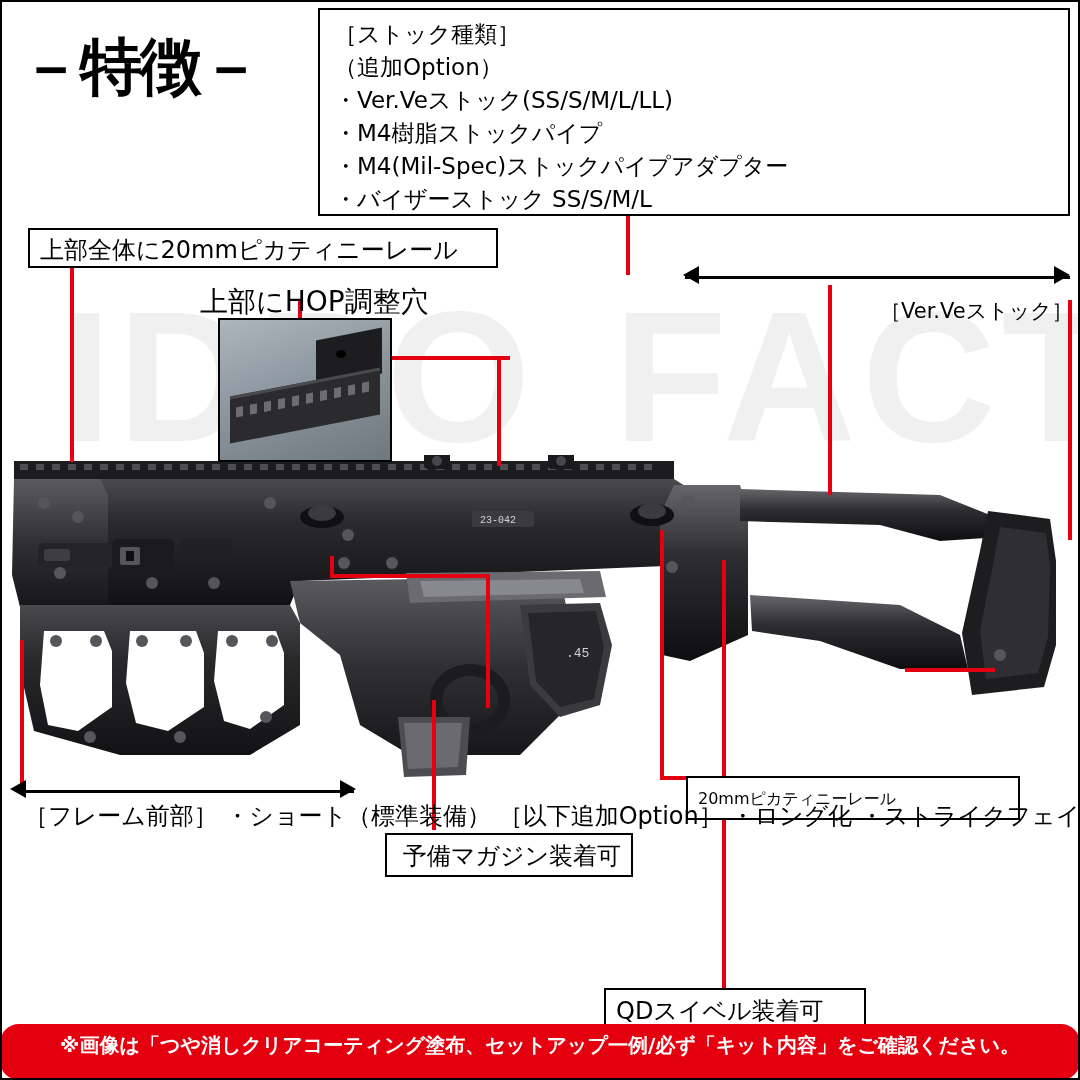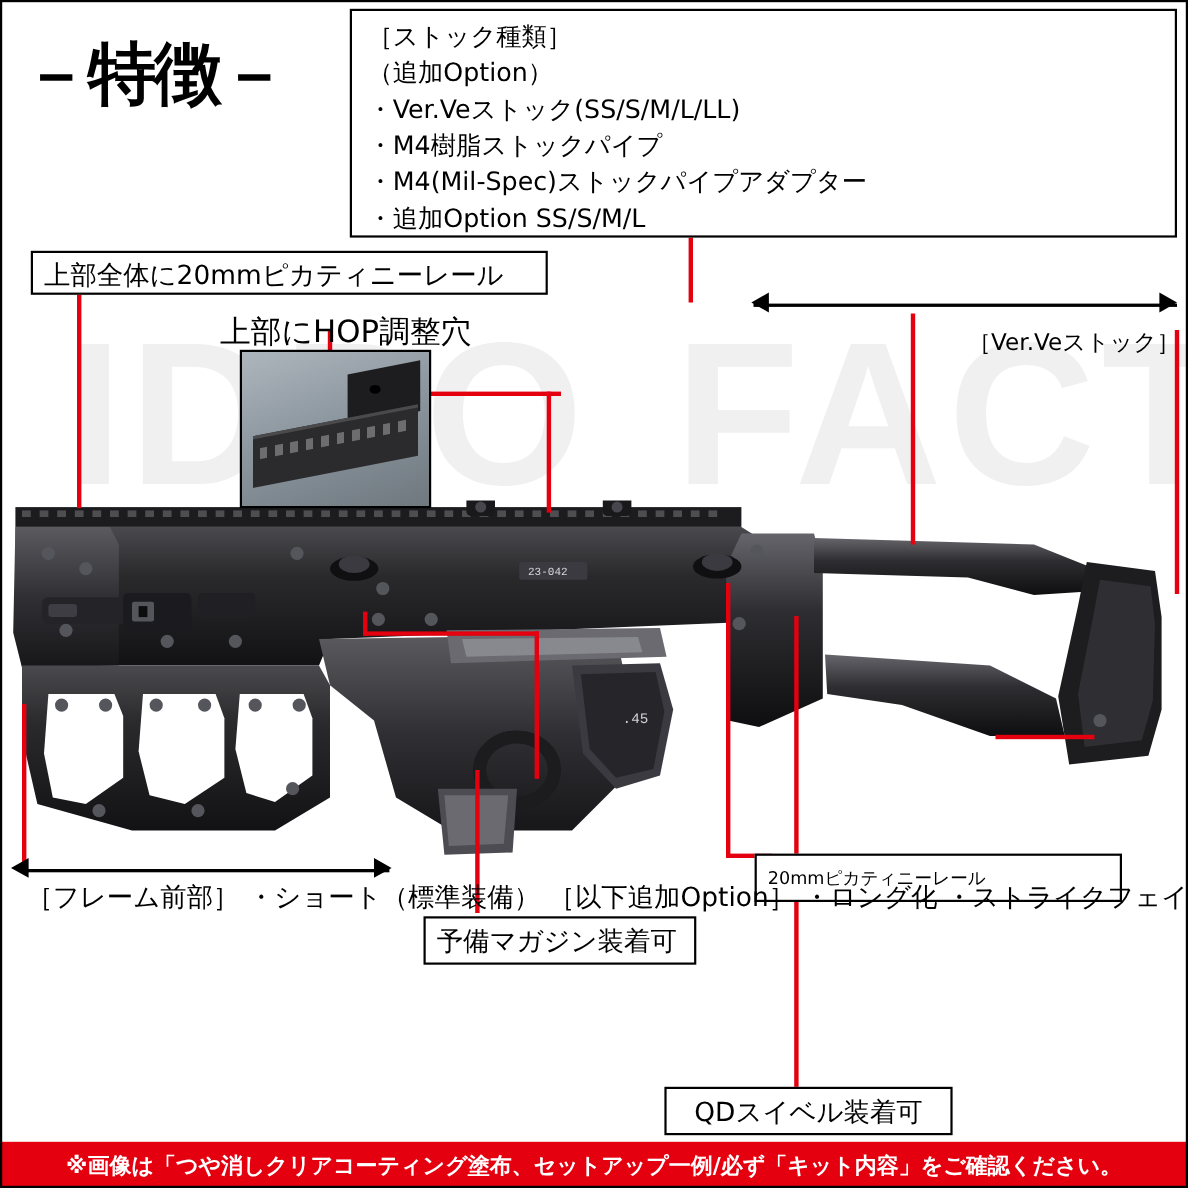--- a/index.html
+++ b/index.html
@@ -83,23 +83,24 @@
   }
   .inset .hole{
     position:absolute;left:116px;top:30px;width:10px;height:8px;background:#000;border-radius:50%;
   }
 
   
   #gun{position:absolute;left:0;top:455px;width:1080px;height:340px;z-index:4;}
 
   
   .banner{
-    position:absolute;left:0;bottom:0;width:1080px;height:42px;
+    position:absolute;left:0;bottom:0;width:1080px;height:56px;
     background:#e4000f;
     z-index:9;
+    border-radius:19px;
   }
   .banner span{
     display:block;
     color:#fff;
     font-family:"DejaVu Sans",sans-serif;
     font-size:20px;
     font-weight:bold;
     text-align:center;
     line-height:42px;
     white-space:nowrap;
@@ -318,21 +319,21 @@
     <div class="hole"></div>
     <div class="rail"></div>
   </div>
 
   <div class="box" style="left:318px;top:8px;width:752px;height:208px;padding:8px 14px;font-size:23px;line-height:33px;">
     <span class="ln">［ストック種類］</span>
     <span class="ln">（追加Option）</span>
     <span class="ln">・Ver.Veストック(SS/S/M/L/LL)</span>
     <span class="ln">・M4樹脂ストックパイプ</span>
     <span class="ln">・M4(Mil-Spec)ストックパイプアダプター</span>
-    <span class="ln">・追加Option SS/S/M/L</span>
+    <span class="ln">・バイザーストック SS/S/M/L</span>
   </div>
 
   <div class="box" style="left:28px;top:228px;width:470px;height:40px;padding:3px 10px;font-size:24px;line-height:34px;">
     <span class="ln">上部全体に20mmピカティニーレール</span>
   </div>
 
   <div style="position:absolute;left:200px;top:283px;font-size:28px;font-family:'DejaVu Sans',sans-serif;color:#000;z-index:7;white-space:nowrap;">上部にHOP調整穴</div>
 
   <div style="position:absolute;left:880px;top:296px;font-size:21px;line-height:30px;font-family:'DejaVu Sans',sans-serif;color:#000;z-index:7;white-space:nowrap;">
     <span class="ln">［Ver.Veストック］</span>
@@ -341,25 +342,25 @@
     
     
     
   </div>
 
 
   <div class="box" style="left:686px;top:776px;width:334px;height:44px;padding:3px 10px;font-size:16px;line-height:36px;">
     <span class="ln">20mmピカティニーレール</span>
   </div>
 
-  <div class="box" style="left:385px;top:833px;width:248px;height:44px;padding:3px 10px;font-size:24px;line-height:36px;">
+  <div class="box" style="left:385px;top:833px;width:248px;height:44px;padding:3px 10px;font-size:24px;line-height:36px;text-align:right;">
     <span class="ln">予備マガジン装着可</span>
   </div>
 
-  <div class="box" style="left:604px;top:988px;width:262px;height:44px;padding:3px 10px;font-size:24px;line-height:36px;text-align:center;">
+  <div class="box" style="left:604px;top:988px;width:262px;height:44px;padding:3px 10px;font-size:24px;line-height:36px;">
     <span class="ln">QDスイベル装着可</span>
   </div>
 
   <div style="position:absolute;left:24px;top:800px;font-size:24px;line-height:33px;font-family:'DejaVu Sans',sans-serif;color:#000;z-index:7;white-space:nowrap;">
     <span class="ln">［フレーム前部］</span>
     <span class="ln">・ショート（標準装備）</span>
     <span class="ln">［以下追加Option］</span>
     <span class="ln">・ロング化</span>
     <span class="ln">・ストライクフェイス</span>
     

